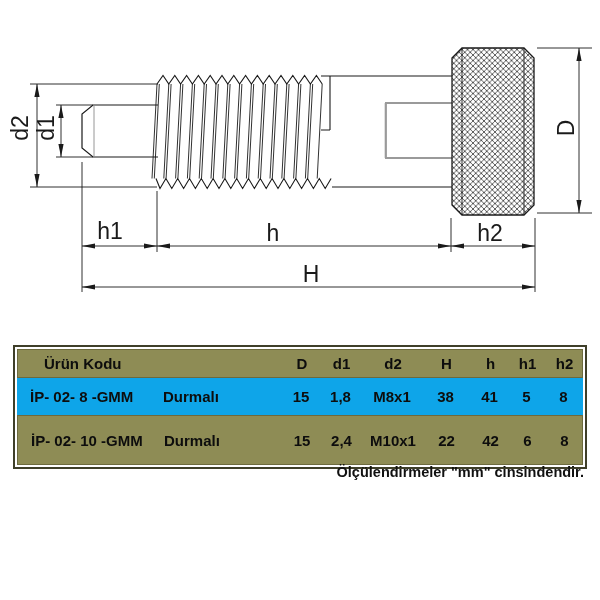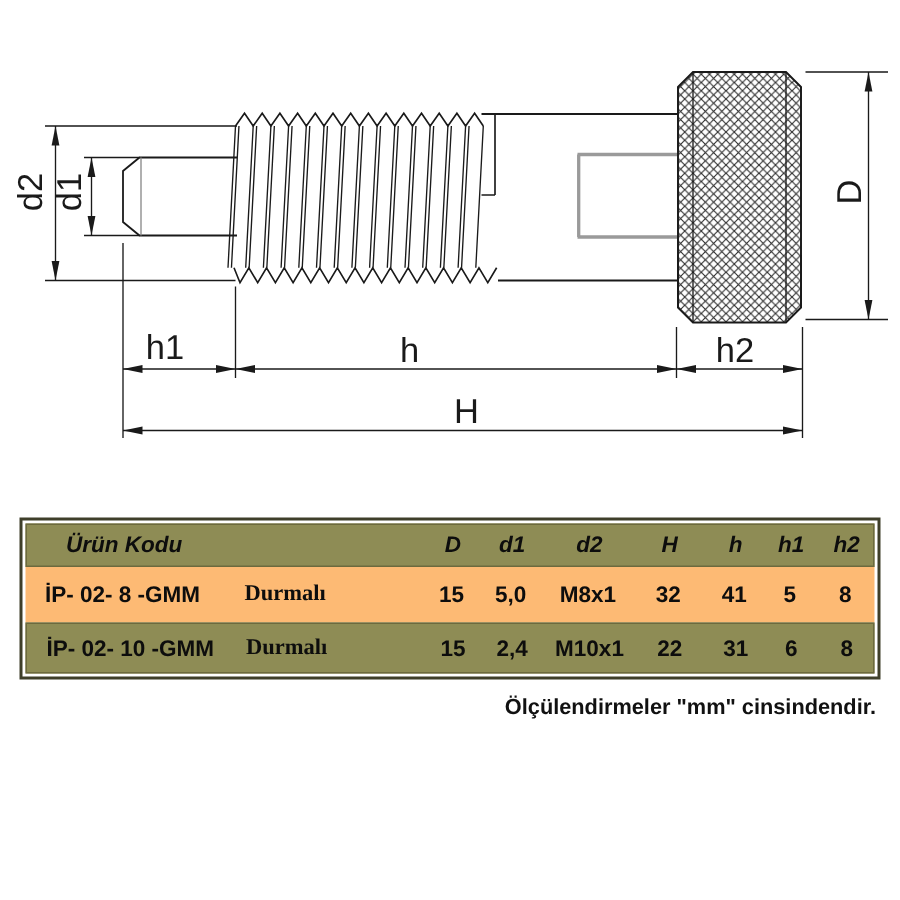--- a/index.html
+++ b/index.html
@@ -10,28 +10,28 @@
   
   .drawing{position:absolute;left:0;top:0;width:600px;height:335px;}
   
   .spec-table{
     position:absolute;left:13px;top:345px;width:574px;
     border:2px solid #3f3f2a;background:#ffffff;padding:2px;box-sizing:border-box;
   }
   .trow{display:grid;grid-template-columns:138px 129px 34px 45px 58px 49px 39px 35px 39px;
     align-items:center;box-sizing:border-box;}
   .trow.olive{background:#8e8c55;border:1px solid #6c6a3e;}
-  .trow.head{height:29px;font-style:italic;}
-  .trow.r1{height:37px;background:#fdba74;}
-  .trow.r2{height:34px;}
+  .trow.head{height:29px;}
+  .trow.r1{height:37px;background:#0ea5e9;}
+  .trow.r2{height:50px;}
   .tcell{font-size:15px;font-weight:bold;color:#0d0d0d;white-space:nowrap;}
   .tcell.num{text-align:center;}
   .tcell.code{padding-left:13px;}
   .tcell.hcode{padding-left:26px;}
-  .tcell.type{padding-left:8px;font-family:Liberation Serif, serif;}
+  .tcell.type{padding-left:8px;}
   
   .note{
     position:absolute;top:464px;right:16px;
     font-size:14.5px;font-weight:bold;color:#111;
   }
 </style>
 </head>
 <body>
 
 <svg class="drawing" viewBox="0 0 600 335" xmlns="http://www.w3.org/2000/svg">
@@ -121,34 +121,34 @@
     <div class="tcell num">H</div>
     <div class="tcell num">h</div>
     <div class="tcell num">h1</div>
     <div class="tcell num">h2</div>
   </div>
 
   <div class="trow r1">
     <div class="tcell code">İP- 02- 8 -GMM</div>
     <div class="tcell type">Durmalı</div>
     <div class="tcell num">15</div>
-    <div class="tcell num">5,0</div>
+    <div class="tcell num">1,8</div>
     <div class="tcell num">M8x1</div>
-    <div class="tcell num">32</div>
+    <div class="tcell num">38</div>
     <div class="tcell num">41</div>
     <div class="tcell num">5</div>
     <div class="tcell num">8</div>
   </div>
 
   <div class="trow r2 olive">
     <div class="tcell code">İP- 02- 10 -GMM</div>
     <div class="tcell type">Durmalı</div>
     <div class="tcell num">15</div>
     <div class="tcell num">2,4</div>
     <div class="tcell num">M10x1</div>
     <div class="tcell num">22</div>
-    <div class="tcell num">31</div>
+    <div class="tcell num">42</div>
     <div class="tcell num">6</div>
     <div class="tcell num">8</div>
   </div>
 </div>
 
 <div class="note">Ölçülendirmeler "mm" cinsindendir.</div>
 
 </body></html>

